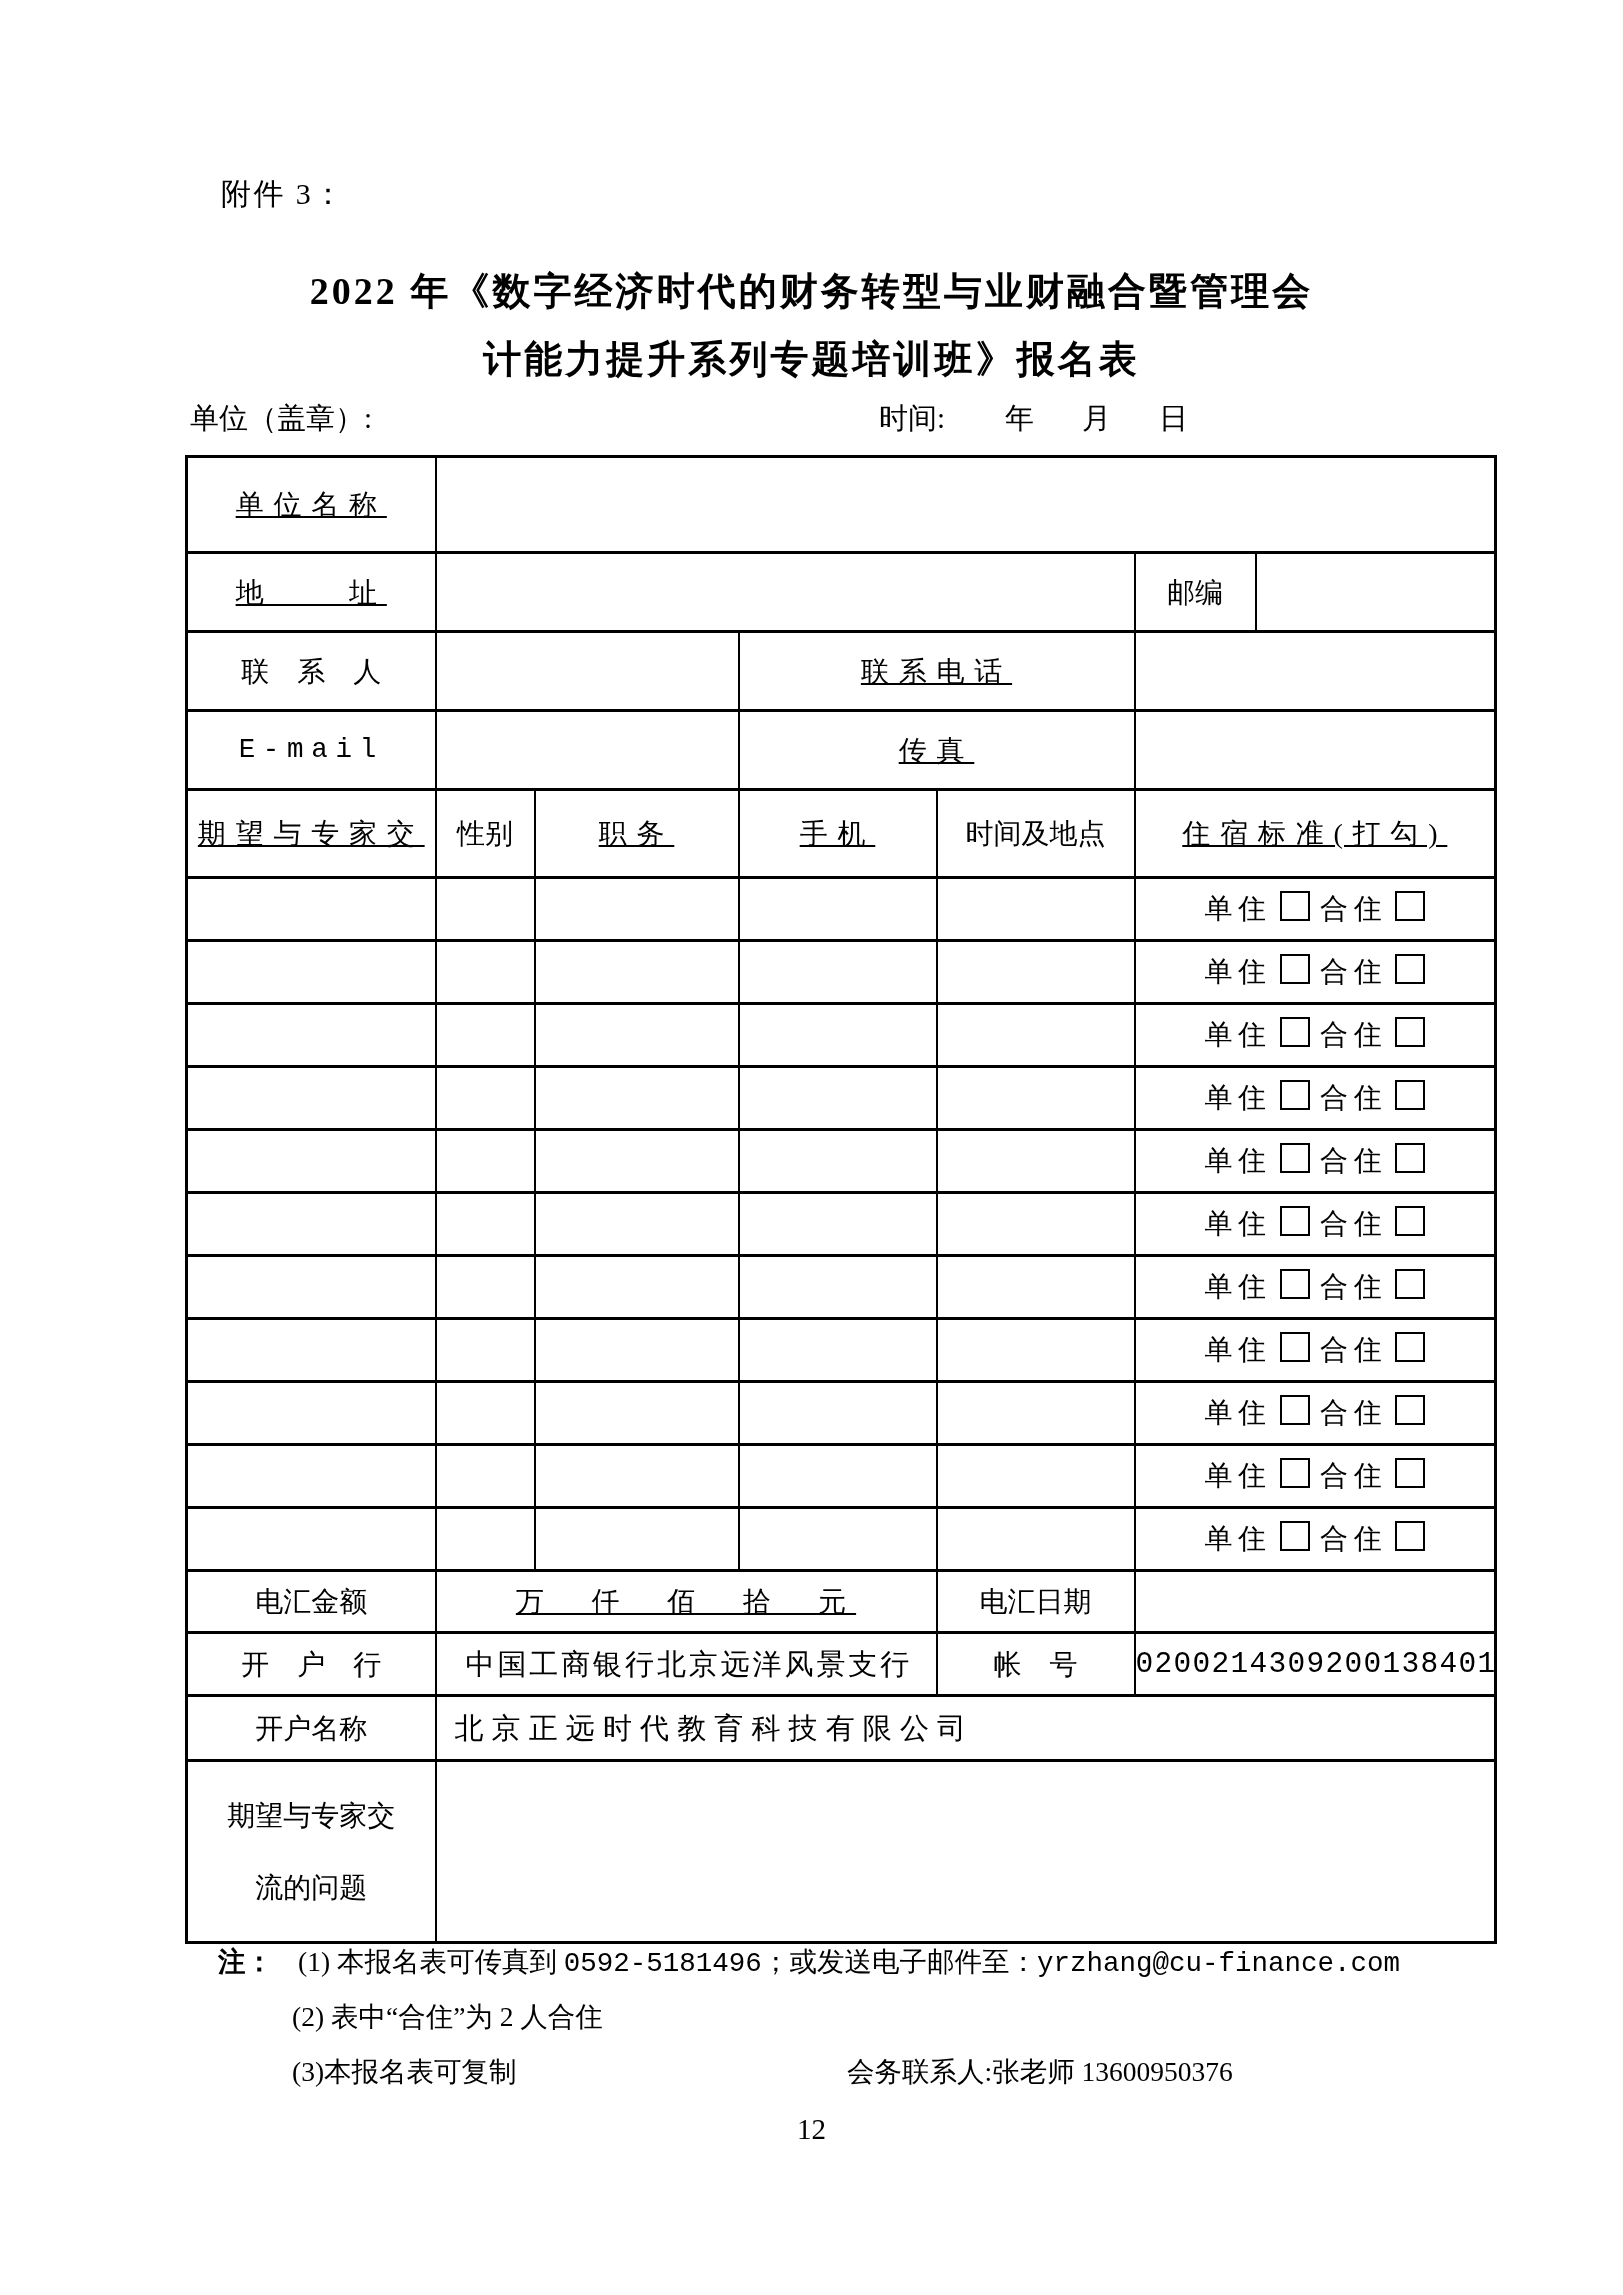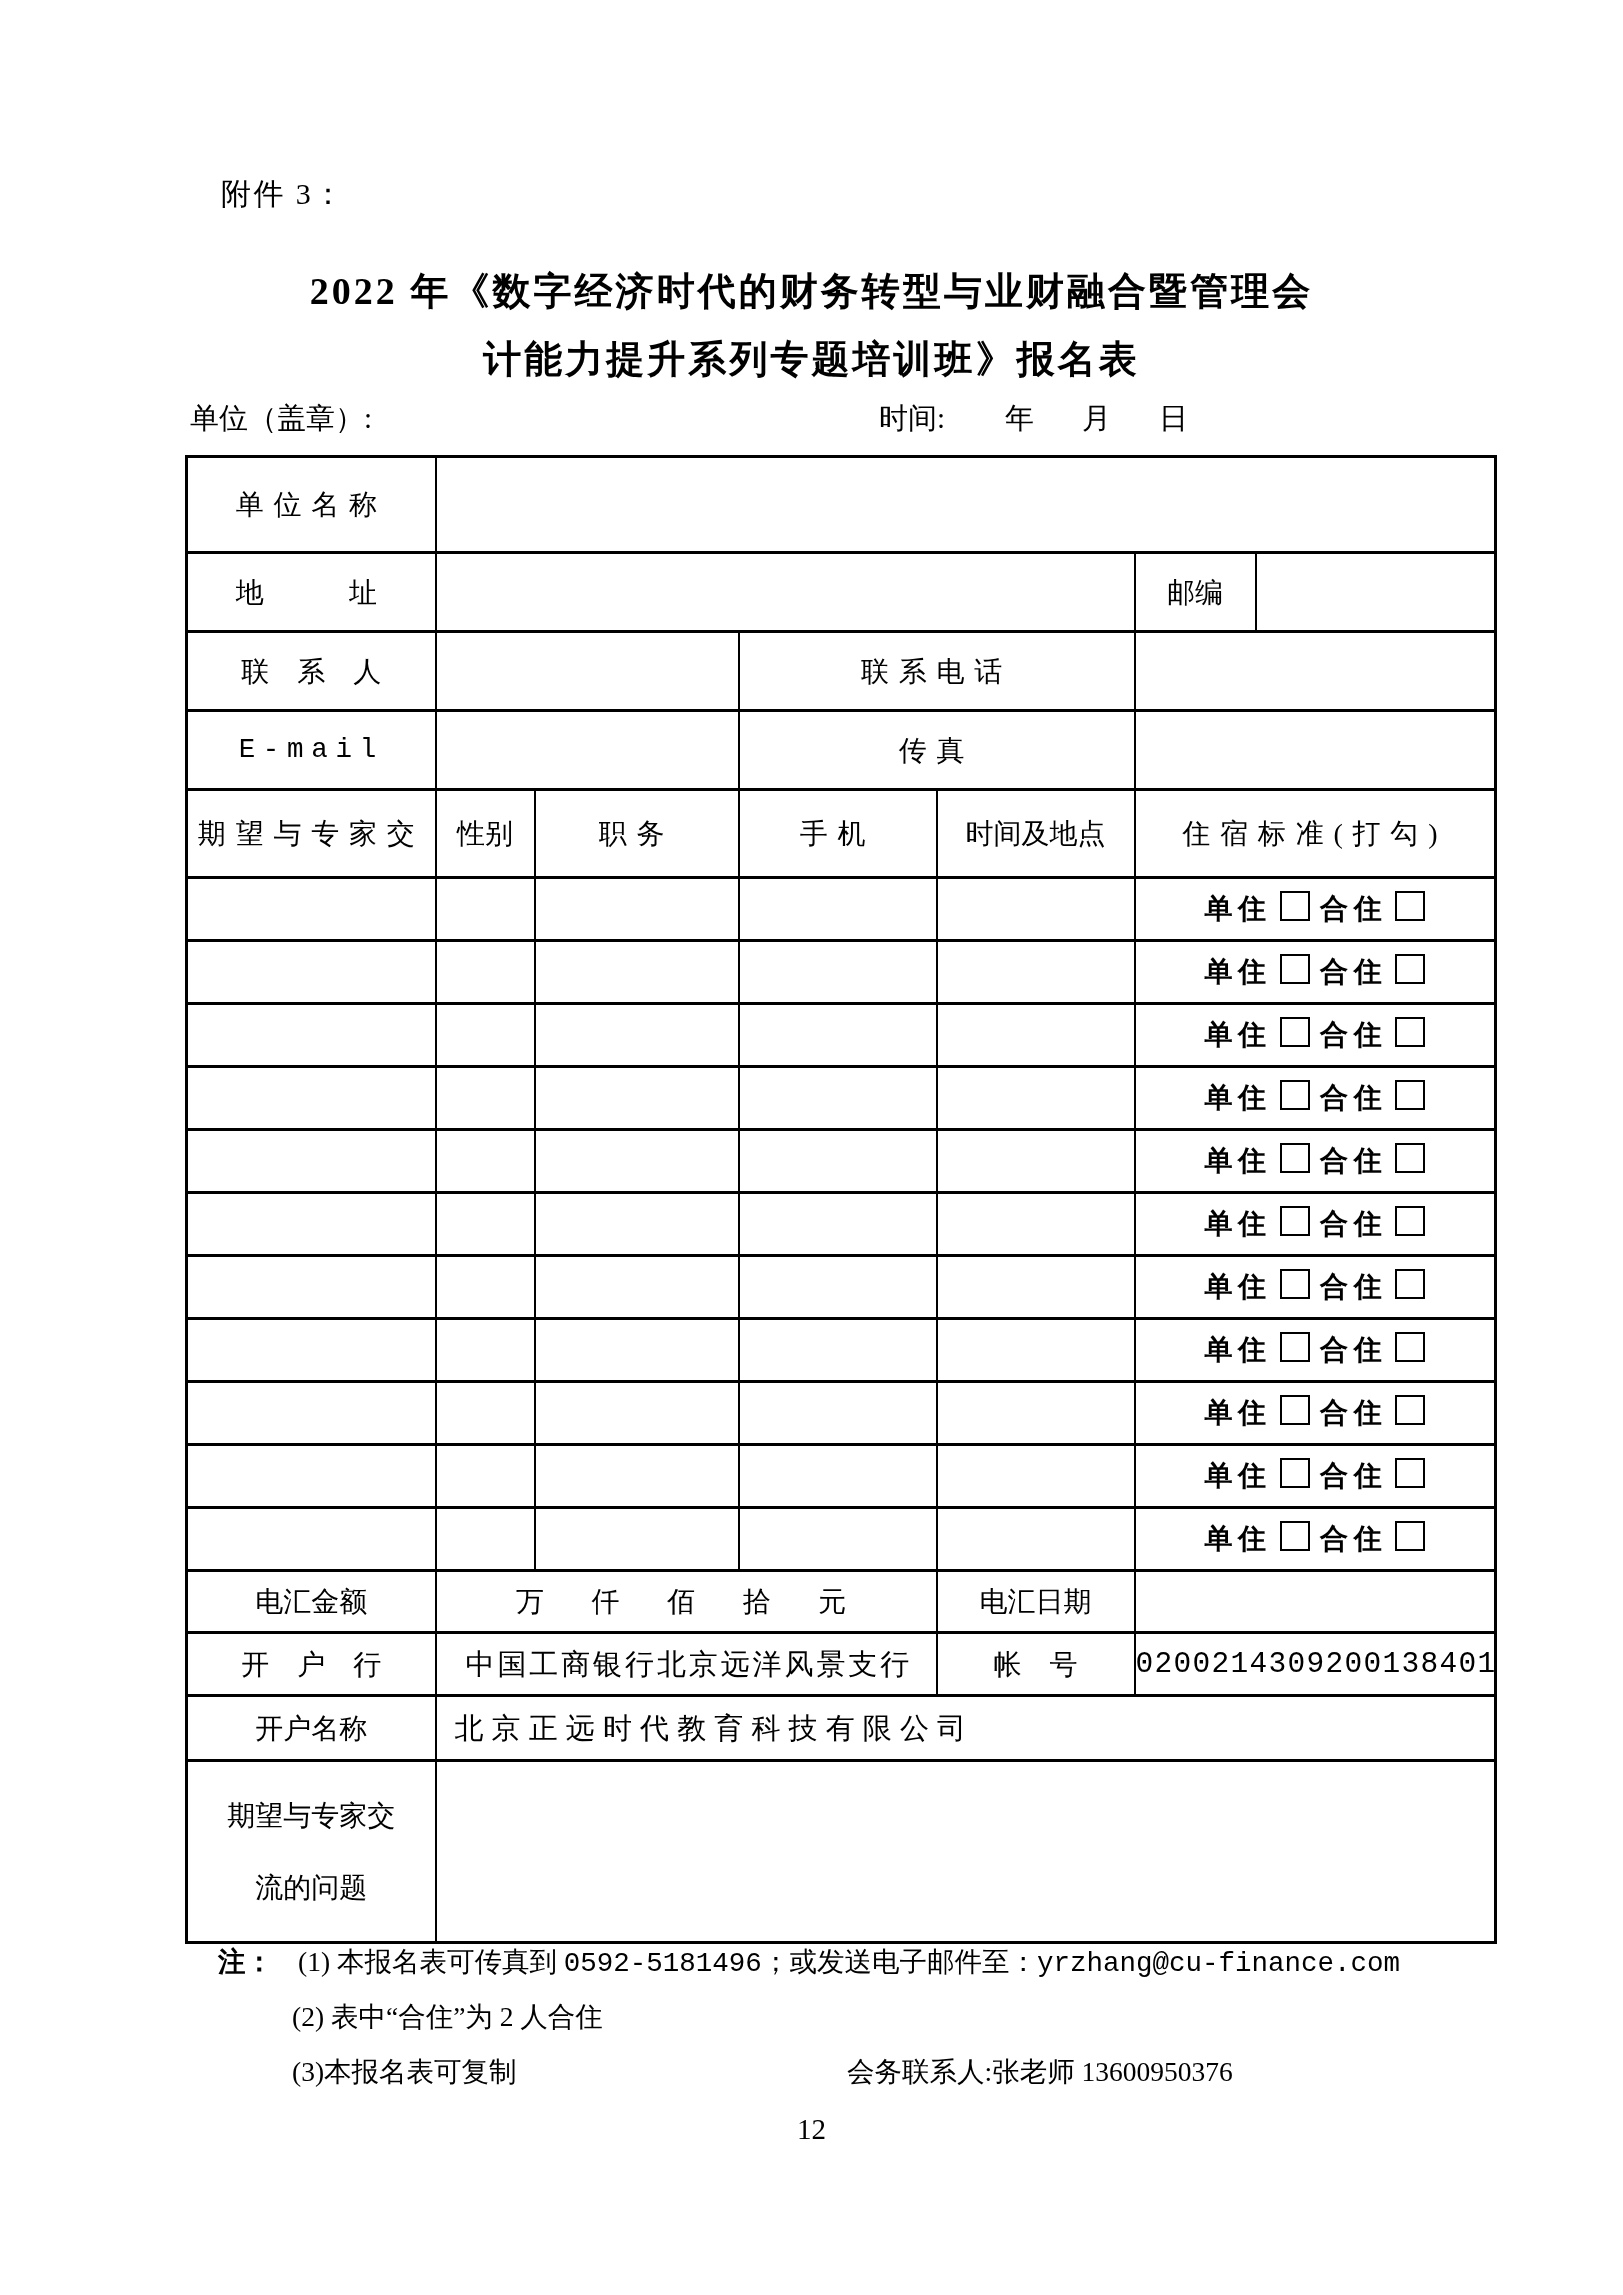--- a/index.html
+++ b/index.html
@@ -36,27 +36,27 @@
     border:3.9px solid #000;
   }
   td{
     border-left:2px solid #000;border-right:2px solid #000;
     border-top:3.9px solid #000;border-bottom:3.9px solid #000;
     padding:0;vertical-align:middle;
     font-size:28px;line-height:1.25;
     overflow:hidden;
   }
   .lbl{text-align:center;}
-  .sp{letter-spacing:0.35em;}
+  .sp{letter-spacing:0.35em;text-decoration:underline;}
   .r-unit{height:96px;}
   .r-addr{height:79px;padding-left:48px;}
   .r-contact{height:79px;}
   .r-email{height:79px;}
   .r-header{height:88px;}
-  .r-part{height:63px;font-weight:bold;}
+  .r-part{height:63px;}
   .r-wire{height:62px;}
   .r-bank{height:63px;}
   .r-acctname{height:65px;}
   .r-expect{height:182px;}
   .mono{font-family:"Liberation Mono","DejaVu Sans Mono",monospace;}
   .email-lbl{letter-spacing:0.28em;font-size:27.5px;}
   .room{text-align:center;letter-spacing:0.2em;white-space:nowrap;}
   .box{
     display:inline-block;width:26px;height:26px;
     border:2px solid #000;vertical-align:-2.6px;

